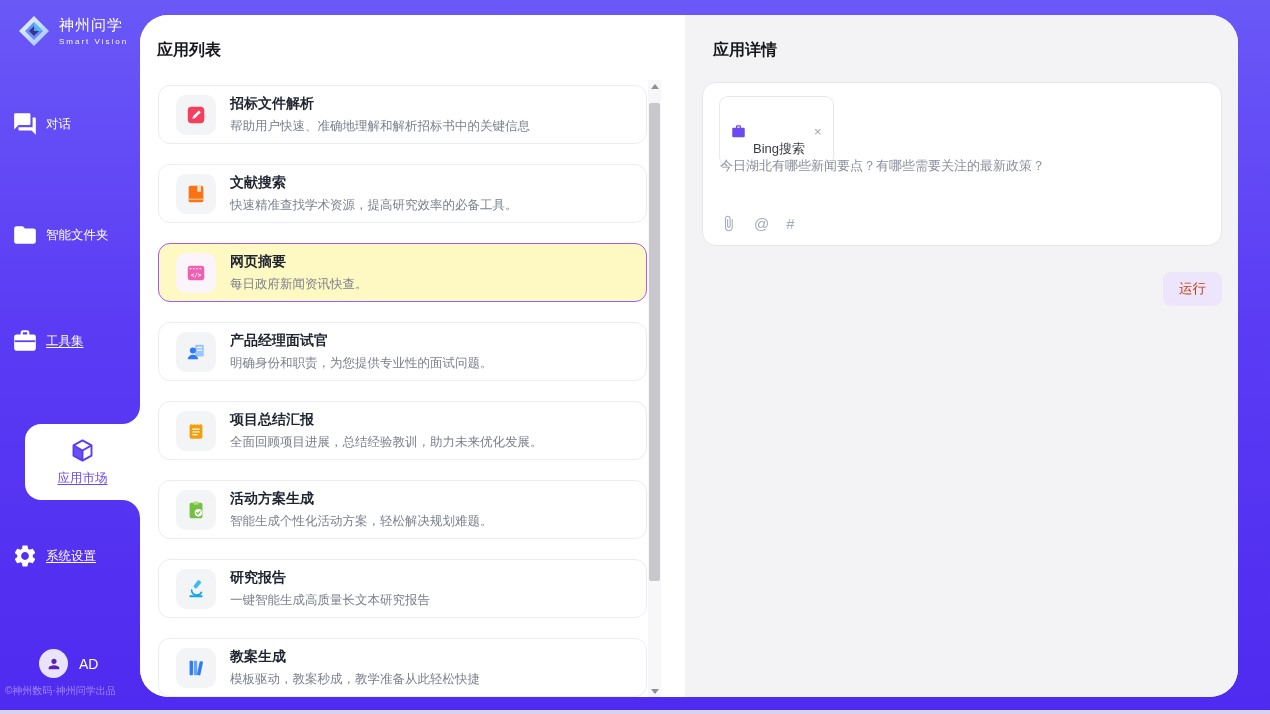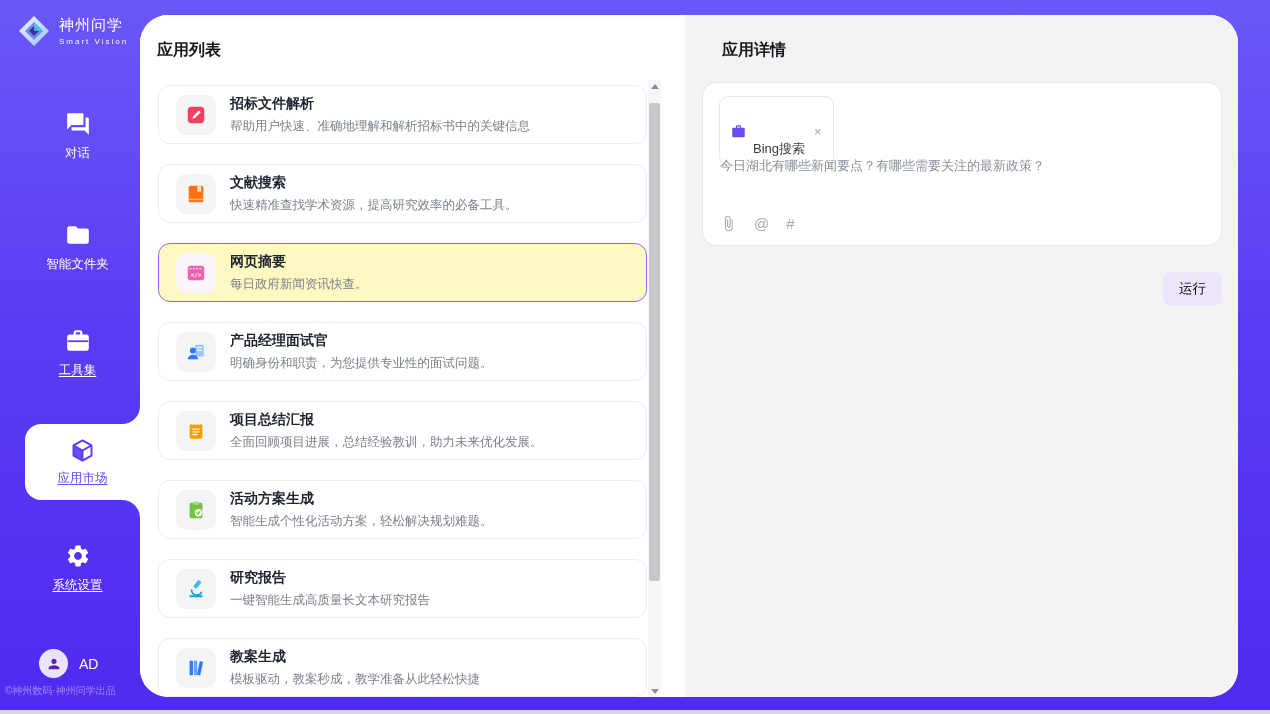--- a/index.html
+++ b/index.html
@@ -9,21 +9,21 @@
     background:linear-gradient(180deg,#6A58F7 0%,#5B3CF4 45%,#4F2AF0 100%);
     position:relative; overflow:hidden;
   }
   .stage { position:absolute; inset:0; }
 
   
   .sidebar { position:absolute; left:0; top:0; width:140px; height:714px; color:#fff; }
   .logo { position:absolute; left:16px; top:13px; display:flex; align-items:center; gap:7px; }
   .logo-name { font-size:15px; font-weight:normal; letter-spacing:1px; }
   .logo-tag  { font-size:8px; letter-spacing:2px; margin-top:2px; opacity:.95; }
-  .nav-item { position:absolute; left:0; width:155px; display:flex; flex-direction:column;
+  .nav-item { position:absolute; left:12px; width:155px; display:flex; flex-direction:row;
               align-items:center; gap:8px; cursor:pointer; }
   .nav-item .lbl { font-size:12.5px; }
   .lbl.u { text-decoration:underline; text-underline-offset:2px; }
   .nav-chat { top:111px; } .nav-folder { top:222px; } .nav-tools { top:328px; } .nav-settings { top:543px; }
 
   .active-tab { position:absolute; left:25px; top:424px; width:115px; height:76px;
                 background:#fff; border-radius:16px 0 0 16px; display:flex; flex-direction:column;
                 align-items:center; justify-content:center; gap:6px; color:#5B3DF5; cursor:pointer; }
   .active-tab .lbl { font-size:12.5px; color:#6A4BF4; }
   .conn { position:absolute; right:0; width:18px; height:18px; background:#fff; }
@@ -39,21 +39,21 @@
   .side-footer { position:absolute; left:5px; top:684px; font-size:10px; color:rgba(255,255,255,.42);
                  white-space:nowrap; }
 
   
   .content { position:absolute; left:140px; top:15px; width:1098px; height:682px;
              border-radius:28px; background:#F3F3F6; overflow:hidden; display:flex; }
   .list-panel { position:relative; width:545px; background:#fff; flex:none; }
   .detail-panel { position:relative; flex:1; background:#F3F3F6; }
   .panel-title { position:absolute; top:25px; font-size:16px; font-weight:bold; color:#17181C; }
   .list-panel .panel-title { left:17px; }
-  .detail-panel .panel-title { left:37px; }
+  .detail-panel .panel-title { left:28px; }
 
   
   .items { position:absolute; left:18px; top:70px; width:489px; display:flex; flex-direction:column; gap:20px; }
   .app-item { height:59px; border:1px solid #ECEDF1; border-radius:12px; background:#fff;
               display:flex; align-items:center; padding-left:17px; cursor:pointer; flex:none; }
   .app-item.selected { background:#fef9c3; border:1.5px solid #A15CF2; }
   .icon-box { width:40px; height:40px; border-radius:10px; background:#F3F4F6; flex:none;
               display:flex; align-items:center; justify-content:center; }
   .app-item.selected .icon-box { background:#FBF4FA; }
   .app-item .txt { margin-left:14px; min-width:0; }
@@ -76,21 +76,21 @@
   .composer { position:absolute; left:17px; top:67px; width:520px; height:164px; background:#fff;
               border:1px solid #E6E6EA; border-radius:14px; cursor:text; }
   .chip { position:absolute; left:16px; top:13px; display:inline-flex; align-items:center; gap:7px;
           border:1px solid #E8E8EC; border-radius:9px; padding:7px 11px; background:#fff; cursor:pointer; }
   .chip-label { font-size:13px; color:#3A3C44;margin-top:36px; }
   .chip-close { font-size:13px; color:#A1A1AA; margin-left:2px; cursor:pointer; }
   .query { position:absolute; left:17px; top:74px; font-size:13px; color:#8A8F9C; width:480px; }
   .composer-icons { position:absolute; left:17px; bottom:13px; display:flex; align-items:center; gap:17px;
                     color:#A5AAB6; }
   .glyph-icon { font-size:15px; cursor:pointer; }
-  .run-btn { position:absolute; right:16px; top:257px; background:#EDE5FC; color:#000000;
+  .run-btn { position:absolute; right:16px; top:257px; background:#EDE5FC; color:#c2410c;
              font-size:13.5px; padding:8px 16px; border-radius:8px; border:none; cursor:pointer;
              font-family:inherit; }
 
   .bottom-strip { position:absolute; left:0; right:0; bottom:0; height:4px; background:#D6D2F0; }
 </style>
 </head>
 <body>
 
 <div class="stage">
 

